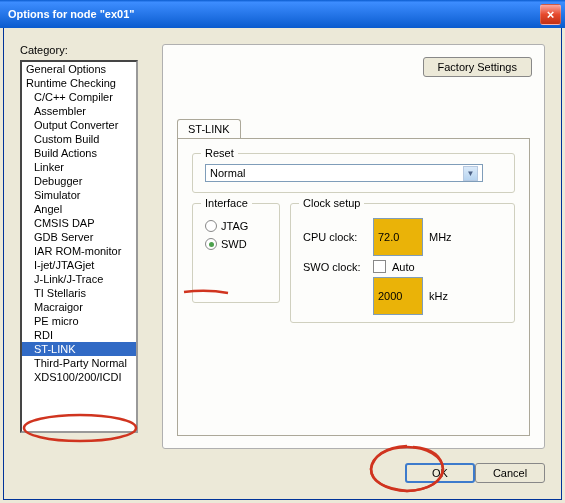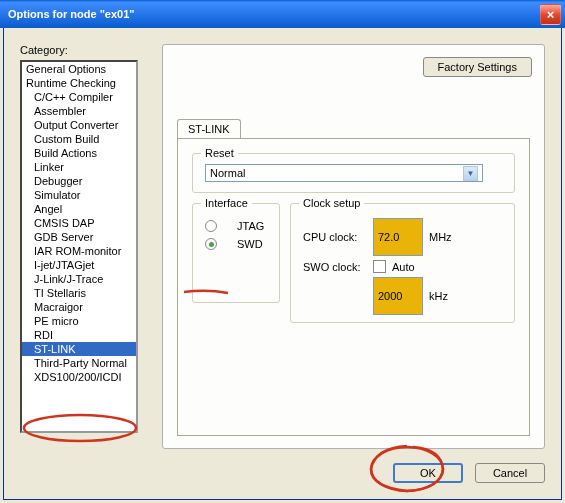--- a/index.html
+++ b/index.html
@@ -20,29 +20,29 @@
 .tabs { position: absolute; top: 74px; left: 14px; }
 .tab { display: inline-block; background: #fdfdfb; border: 1px solid #aca899; border-bottom: none; padding: 3px 10px; border-radius: 3px 3px 0 0; position: relative; z-index: 2; }
 .tab-body { position: absolute; top: 93px; left: 14px; right: 14px; bottom: 12px; border: 1px solid #aca899; background: #fdfdfb; padding: 14px; }
 .fieldset { border: 1px solid #d0d0bf; border-radius: 3px; padding: 10px 12px; margin-bottom: 10px; position: relative; }
 .legend { position: absolute; top: -7px; left: 8px; background: #fdfdfb; padding: 0 4px; }
 .reset-select { width: 278px; height: 18px; border: 1px solid #7f9db9; background: white; display: flex; align-items: center; padding: 0 4px; justify-content: space-between; }
 .select-arrow { width: 15px; height: 15px; background: linear-gradient(#dbeaf9,#b7d4f0); border: 1px solid #b7c9e0; display: flex; align-items: center; justify-content: center; font-size: 8px; color: #4d6185; }
 .row-fields { display: flex; gap: 10px; }
 .fieldset.iface { width: 88px; height: 100px; }
 .fieldset.clock { flex: 1; height: 120px; }
-.radio-row { display: flex; align-items: flex-start; gap: 20px; margin: 6px 0; }
+.radio-row { display: flex; align-items: flex-start; gap: 4px; margin: 6px 0; }
 .radio { width: 12px; height: 12px; border: 1px solid #888; border-radius: 50%; background: white; display: flex; align-items: center; justify-content: center; }
 .radio.checked::after { content: ''; width: 5px; height: 5px; background: #4da14d; border-radius: 50%; }
 .clock-row { display: flex; align-items: center; margin: 4px 0; gap: 6px; }
 .clock-label { width: 64px; }
 .checkbox { width: 13px; height: 13px; border: 1px solid #888; background: white; }
 .text-input { border: 1px solid #7f9db9; background: #eab308; padding: 18px 4px; width: 50px; height: 19px; }
 .unit { width: 28px; }
-.btn-row { position: absolute; right: 16px; bottom: 16px; display: flex; gap: 12px; margin-top: 34px; }
+.btn-row { position: absolute; right: 16px; bottom: 16px; display: flex; gap: 0; margin-top: 34px; }
 .annot { position: absolute; pointer-events: none; z-index: 50; }
 </style>
 </head>
 <body>
 
 <div class="titlebar">
   <span class="titlebar-text">Options for node "ex01"</span>
   <div class="close-btn">×</div>
 </div>
 

